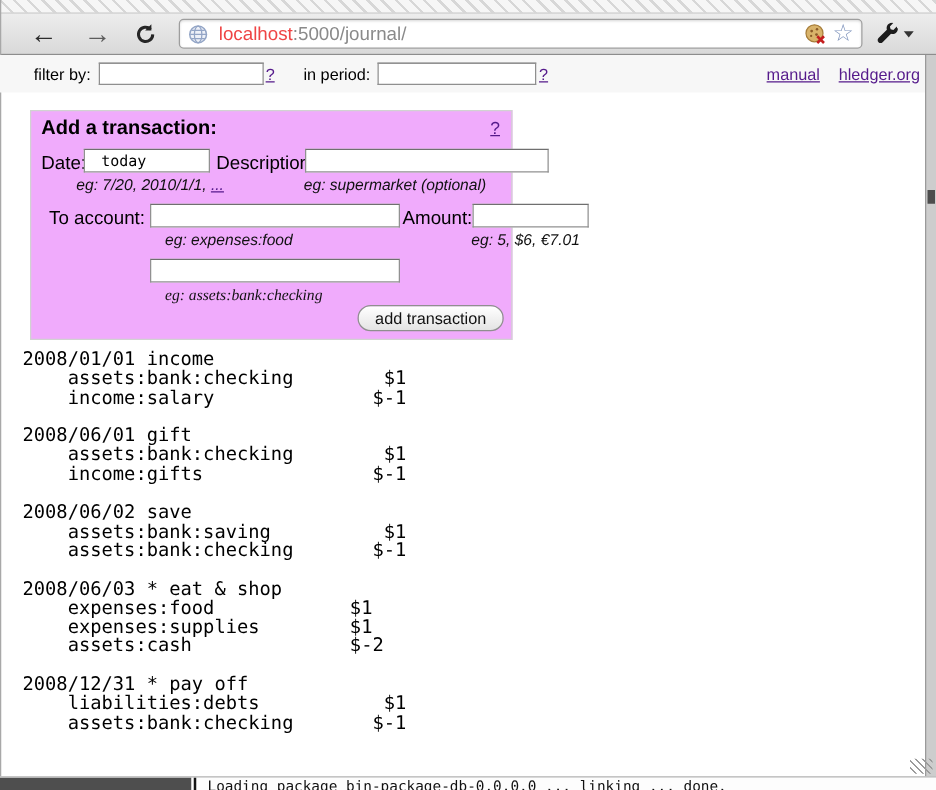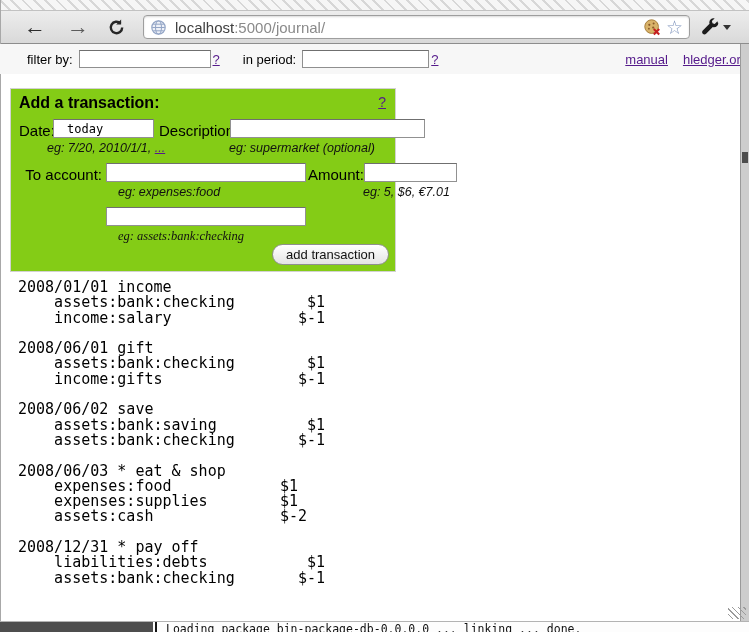--- a/index.html
+++ b/index.html
@@ -23,21 +23,21 @@
   .back{margin-left:24px;color:#2d2d2d;}
   .fwd{margin-left:21px;color:#5c5c5c;}
   .reload{margin-left:18px;display:flex;align-items:center;}
   .omnibox{
     margin-left:17px;width:547px;height:24px;background:#fff;
     border:1px solid #9e9e9e;border-radius:4px;box-sizing:border-box;
     display:flex;align-items:center;box-shadow:inset 0 1px 2px rgba(0,0,0,.15);
   }
   .globe{margin-left:6px;display:flex;align-items:center;}
   .url{margin-left:8px;font-size:15px;white-space:nowrap;flex:1;}
-  .url .host{color:#404040;}
+  .url .host{color:#ef4444;}
   .url .rest{color:#8a8a8a;}
   .cookie{display:flex;align-items:center;margin-right:4px;}
   .star{font-size:19px;color:#8095bd;margin-right:6px;line-height:1;}
   .wrench{margin-left:11px;display:flex;align-items:center;}
   .caret{width:0;height:0;border-left:4px solid transparent;border-right:4px solid transparent;
     border-top:5px solid #333;margin-left:3px;}
   
   .edge-left{position:absolute;left:0;top:0;width:1px;height:622px;background:#a8a8a8;}
   .scrollstrip{position:absolute;right:0;top:44px;width:8px;height:578px;
     background:#cdcdcd;border-left:1px solid #9a9a9a;box-sizing:content-box;}
@@ -52,25 +52,25 @@
   a.plink{color:#551a8b;text-decoration:underline;cursor:pointer;}
   .mainlinks{margin-left:10px;font-size:16px;white-space:nowrap;}
   .mainlinks .sep{color:#222;margin:0 5px;text-decoration:none;}
   .mainlinks .current{font-weight:bold;}
   .flabel{margin-left:27px;text-align:center;}
   .plabel{margin-left:23px;}
   .navinput{margin-left:6px;width:132px;height:18px;border:1px solid #8f8f8f;border-top-color:#6f6f6f;
     box-sizing:border-box;background:#fff;font-size:12px;padding:0 3px;}
   .ninput2{width:127px;}
   .qmark{margin-left:2px;}
-  .rightlinks{margin-left:auto;margin-right:1px;display:flex;gap:15px;}
+  .rightlinks{margin-left:auto;margin-right:13px;display:flex;gap:15px;}
   
   .addbox{
-    position:absolute;left:10px;top:88px;width:386px;height:184px;
-    background:#84cc16;border:1px solid #d2d2d2;box-sizing:border-box;font-size:15px;
+    position:absolute;left:24px;top:88px;width:386px;height:184px;
+    background:#f0abfc;border:1px solid #d2d2d2;box-sizing:border-box;font-size:15px;
   }
   .boxtitle{position:absolute;left:8px;top:5px;font-weight:bold;font-size:16px;}
   .boxhelp{position:absolute;right:9px;top:5px;font-size:14px;}
   .flab{position:absolute;color:#000;}
   .finput{position:absolute;height:19px;border:1px solid #919191;border-top-color:#6f6f6f;
     box-sizing:border-box;background:#fff;font-size:12px;padding:0 13px;}
   .mono-input{font-family:"DejaVu Sans Mono",monospace;}
   .hint{position:absolute;font-style:italic;font-size:12.5px;color:#111;white-space:nowrap;}
   .addbtn{
     position:absolute;right:6px;bottom:6px;height:21px;padding:0 13px;

